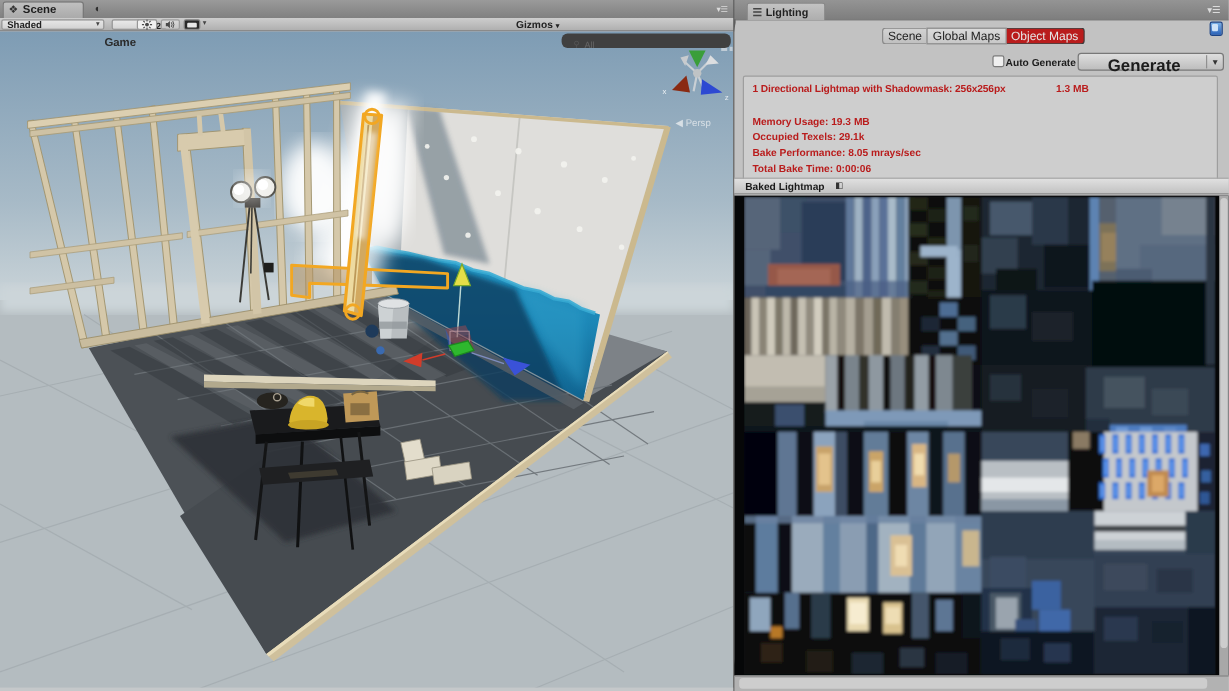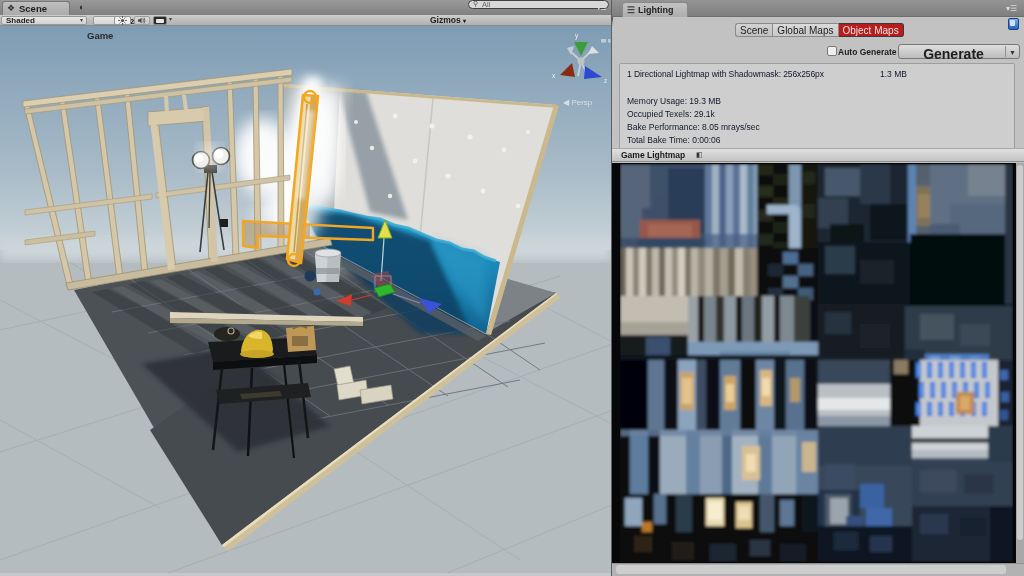--- a/index.html
+++ b/index.html
@@ -287,21 +287,21 @@
   </svg>
 <div style="position:absolute;left:134px;top:16px;width:16px;height:9px;background:linear-gradient(#dadada,#c6c6c6);border:1px solid #9e9e9e;border-radius:2px;"></div>
 <svg style="position:absolute;left:138px;top:17px;" width="8" height="7" viewBox="0 0 8 7">
     <polygon points="0,2.2 1.8,2.2 3.6,0.4 3.6,6.6 1.8,4.8 0,4.8" fill="#4a4a4a"></polygon>
     <path d="M 4.8,1.6 Q 6,3.5 4.8,5.4 M 6,0.6 Q 7.8,3.5 6,6.4" stroke="#4a4a4a" stroke-width="0.8" fill="none"></path>
   </svg>
 <div style="position:absolute;left:153px;top:16px;width:14px;height:9px;background:#2a2a2a;border:1px solid #8a8a8a;border-radius:2px;"></div>
 <div style="position:absolute;left:156px;top:19px;width:8px;height:4px;background:#e8e8e8;border-radius:1px;"></div>
 <span style="position:absolute;left:169px;top:15px;font-size:6px;color:#444;">▾</span>
 <span style="position:absolute;left:430px;top:15px;font-size:8.5px;font-weight:bold;color:#222;">Gizmos <span style="font-size:6px;">▾</span></span>
-<div style="position:absolute;left:468px;top:0;width:141px;height:9px;background:#d8d8d8;border:1px solid #404040;border-radius:5px;">
+<div style="position:absolute;left:468px;top:28px;width:141px;height:9px;background:#d8d8d8;border:6px solid #404040;border-radius:5px;">
  <span style="position:absolute;left:4px;top:-1px;font-size:7px;color:#555;">⚲</span>
  <span style="position:absolute;left:13px;top:-1px;font-size:7.5px;color:#666;">All</span>
 </div>
 <div style="position:absolute;left:597px;top:4px;font-size:7px;color:#dcdcdc;">▾☰</div>
 
 <div style="position:absolute;left:611px;top:0;width:2px;height:576px;background:#5e5e5e;"></div>
 
 <div style="position:absolute;left:612px;top:0;width:412px;height:576px;background:#c2c2c2;border-radius:27px;">
 
  <div style="position:absolute;left:0;top:0;width:412px;height:17px;background:linear-gradient(#949494,#7e7e7e);border-bottom:1px solid #6e6e6e;"></div>
@@ -320,31 +320,31 @@
  <div style="position:absolute;left:398px;top:20px;width:5px;height:6px;background:#cfe2f8;border-radius:1px;"></div>
 
  <div style="position:absolute;left:215px;top:46px;width:10px;height:10px;background:#efefef;border:1px solid #7a7a7a;border-radius:2px;"></div>
  <div style="position:absolute;left:226px;top:47px;font-size:8.5px;font-weight:bold;color:#1c1c1c;">Auto Generate</div>
  <div style="position:absolute;left:286px;top:44px;width:122px;height:15px;background:linear-gradient(#dedede,#bdbdbd);border:1px solid #787878;border-radius:3px;">
    <div style="position:absolute;left:8px;top:1px;width:93px;text-align:center;font-size:14px;font-weight:bold;color:#1c1c1c;">Generate Lighting</div>
    <div style="position:absolute;right:13px;top:1px;bottom:1px;width:1px;background:#909090;"></div>
    <div style="position:absolute;right:3px;top:4px;font-size:7px;color:#333;">▼</div>
  </div>
 
- <div style="position:absolute;left:7px;top:63px;width:396px;height:98px;background:#cecece;border:1px solid #9e9e9e;border-radius:2px;font-weight:normal;color:#0f172a;">
+ <div style="position:absolute;left:7px;top:63px;width:396px;height:98px;background:#cecece;border:1px solid #9e9e9e;border-radius:2px;font-weight:bold;color:#b91c1c;">
    <div style="position:absolute;left:7px;top:5px;font-size:8.5px;letter-spacing:-0.1px;">1 Directional Lightmap with Shadowmask: 256x256px</div>
    <div style="position:absolute;left:260px;top:5px;font-size:8.5px;">1.3 MB</div>
    <div style="position:absolute;left:7px;top:32px;font-size:8.5px;">Memory Usage: 19.3 MB</div>
    <div style="position:absolute;left:7px;top:45px;font-size:8.5px;">Occupied Texels: 29.1k</div>
    <div style="position:absolute;left:7px;top:58px;font-size:8.5px;">Bake Performance: 8.05 mrays/sec</div>
    <div style="position:absolute;left:7px;top:71px;font-size:8.5px;">Total Bake Time: 0:00:06</div>
  </div>
 
  <div style="position:absolute;left:0px;top:148px;width:412px;height:14px;background:linear-gradient(#e0e0e0,#c2c2c2);border-top:1px solid #a8a8a8;border-bottom:1px solid #8e8e8e;">
-   <div style="position:absolute;left:9px;top:1px;font-size:8.5px;font-weight:bold;color:#1a1a1a;">Game Lightmap</div>
+   <div style="position:absolute;left:9px;top:1px;font-size:8.5px;font-weight:bold;color:#1a1a1a;">Baked Lightmap</div>
    <div style="position:absolute;left:84px;top:2px;font-size:7px;color:#333;">◧</div>
  </div>
 
  <div style="position:absolute;left:0px;top:163px;width:412px;height:400px;background:#060708;"></div>
  <div style="position:absolute;left:8px;top:164px;width:393px;height:398px;">
   <svg width="393" height="398" viewBox="0 0 393 398">
    <filter id="lmb">
           <feGaussianBlur stdDeviation="1.4"></feGaussianBlur>
         </filter>
    <g filter="url(#lmb)">

